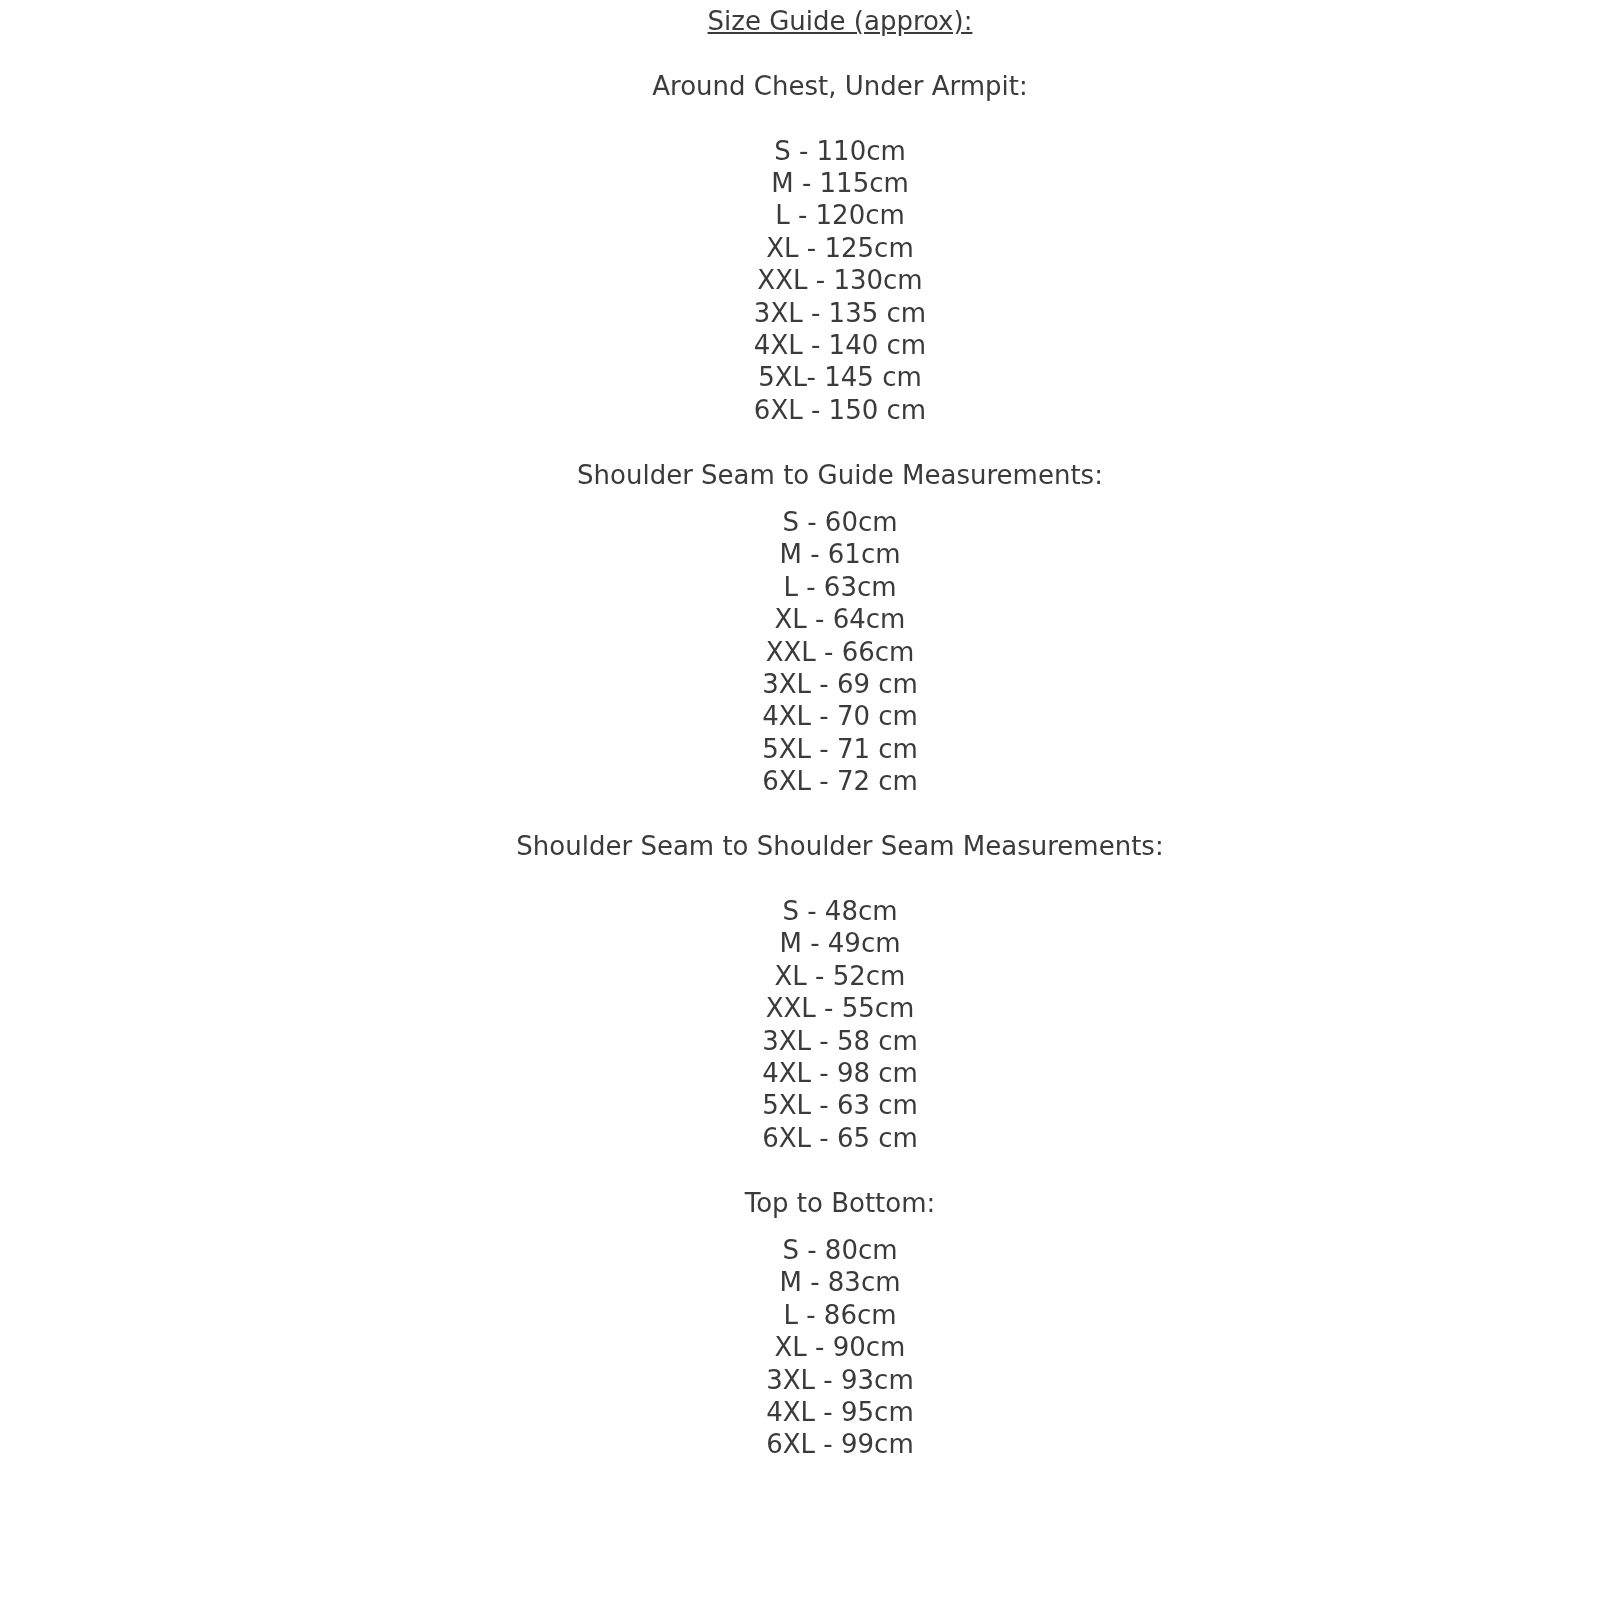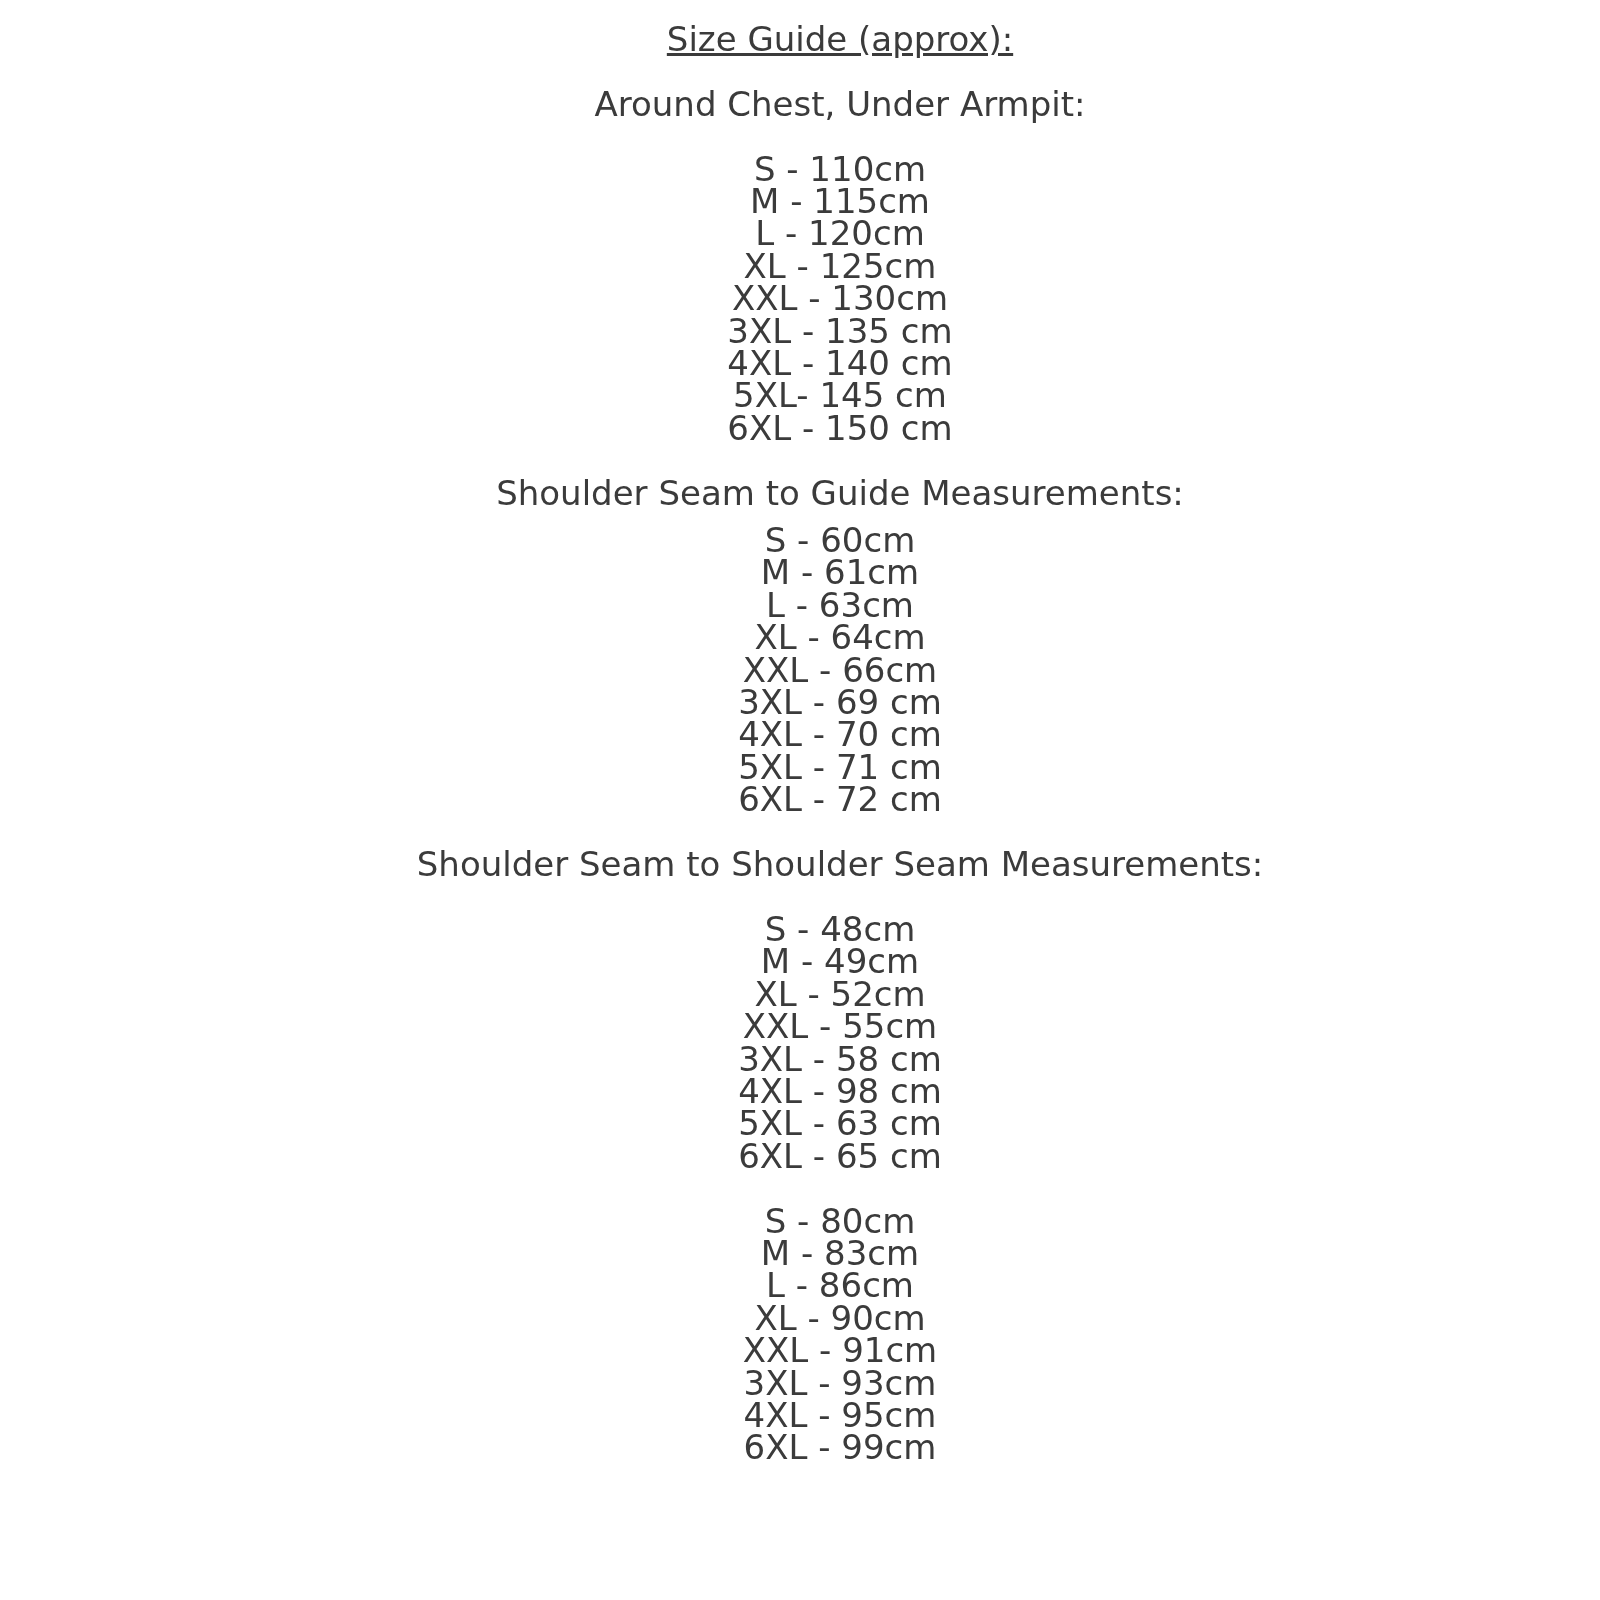--- a/index.html
+++ b/index.html
@@ -9,24 +9,24 @@
   }
   body {
     width: 1600px;
     height: 1600px;
     overflow: hidden;
   }
   .doc {
     box-sizing: border-box;
     width: 1520px;
     margin-left: 80px;   
-    padding-top: 23px;
+    padding-top: 5px;
     text-align: center;
     font-family: "DejaVu Sans", "Liberation Sans", sans-serif;
-    font-size: 34px;
+    font-size: 26px;
     line-height: 32.4px;
     color: #3b3b3b;
     -webkit-font-smoothing: antialiased;
   }
   .doc-title {
     text-decoration: underline;
     margin: 0 0 32.4px 0;
     font-weight: 400;
   }
   .section {
@@ -88,25 +88,25 @@
         <div class="size-row">XL - 52cm</div>
         <div class="size-row">XXL - 55cm</div>
         <div class="size-row">3XL - 58 cm</div>
         <div class="size-row">4XL - 98 cm</div>
         <div class="size-row">5XL - 63 cm</div>
         <div class="size-row">6XL - 65 cm</div>
       </div>
   </div>
 
   <div class="section">
+    <div class="section-heading">Top to Bottom:</div>
     <div class="size-list">
         <div class="size-row">S - 80cm</div>
         <div class="size-row">M - 83cm</div>
         <div class="size-row">L - 86cm</div>
         <div class="size-row">XL - 90cm</div>
-        <div class="size-row">XXL - 91cm</div>
         <div class="size-row">3XL - 93cm</div>
         <div class="size-row">4XL - 95cm</div>
         <div class="size-row">6XL - 99cm</div>
       </div>
   </div>
 
 </div>
 
 </body></html>

